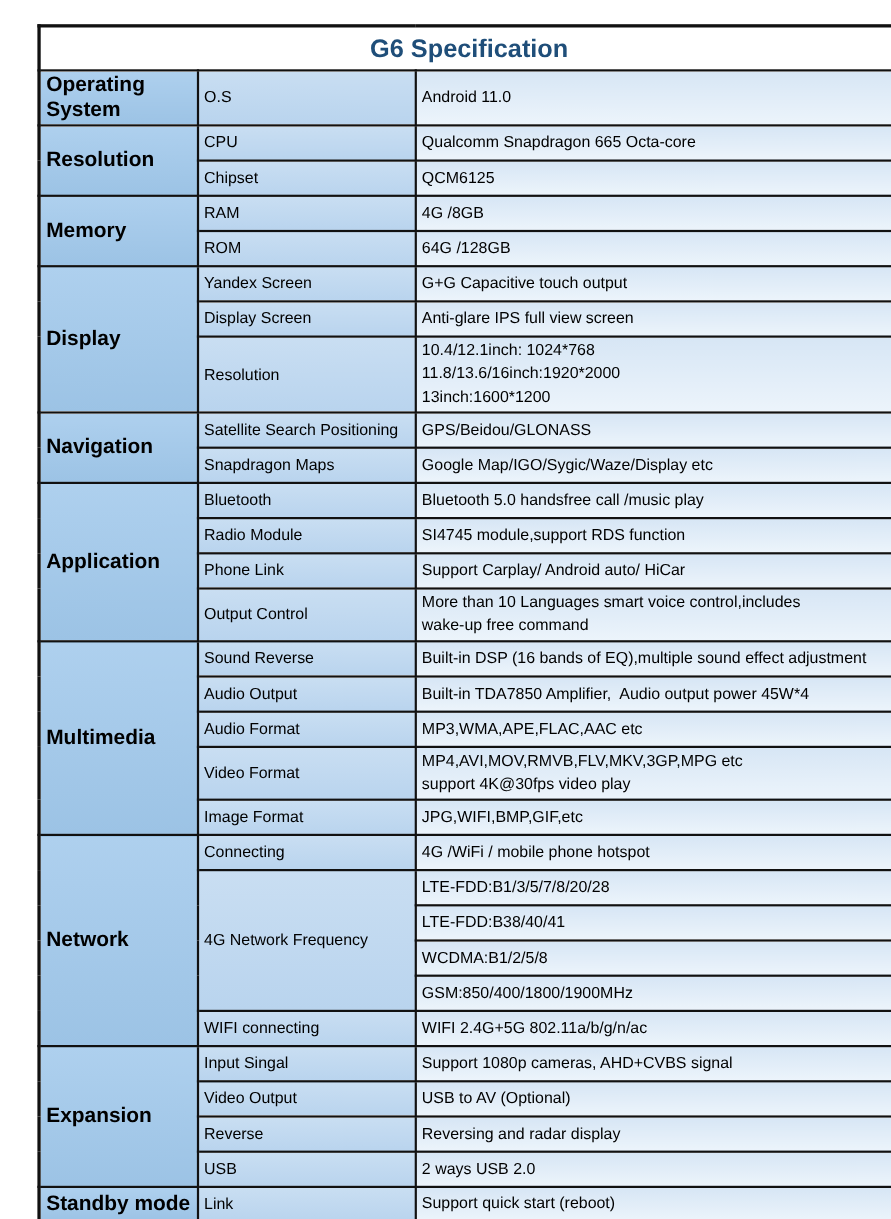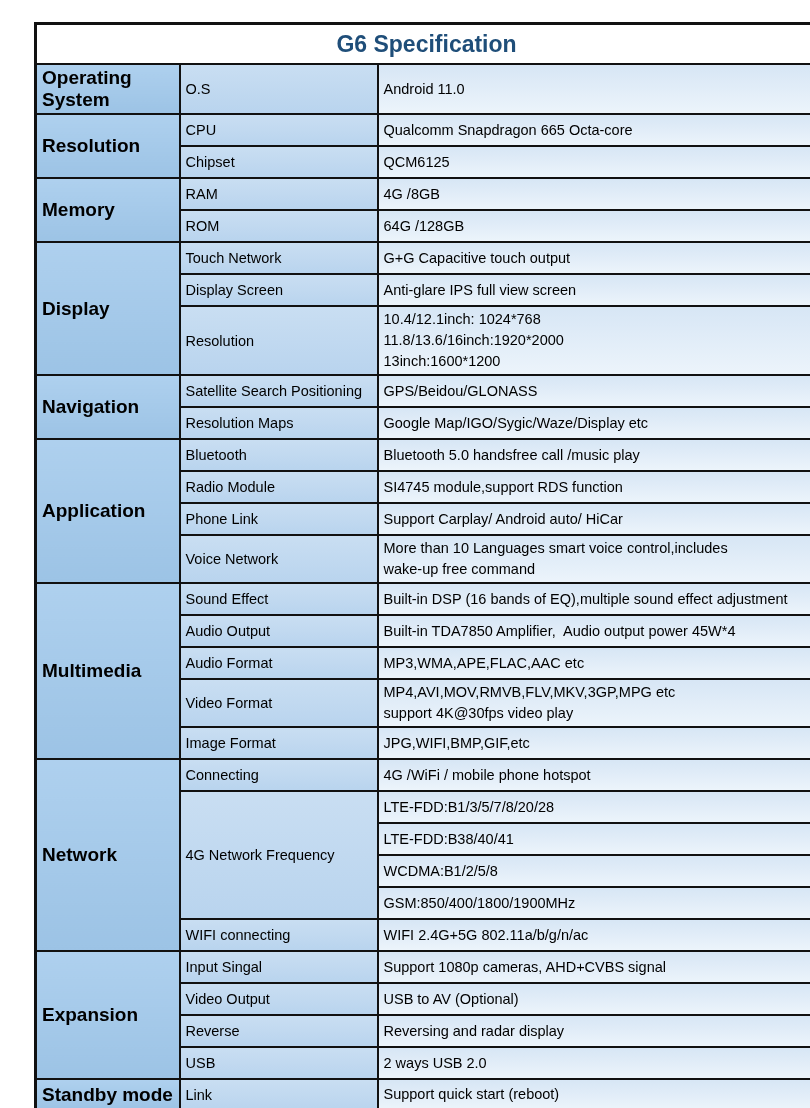--- a/index.html
+++ b/index.html
@@ -89,21 +89,21 @@
           </td>
         </tr>
         <tr class="data-row">
           <td class="lab" rowspan="1">ROM</td>
           <td class="val">
             <div class="line">64G /128GB</div>
           </td>
         </tr>
         <tr class="data-row">
           <td class="cat" rowspan="3">Display</td>
-          <td class="lab" rowspan="1">Touch Network</td>
+          <td class="lab" rowspan="1">Yandex Screen</td>
           <td class="val">
             <div class="line">G+G Capacitive touch output</div>
           </td>
         </tr>
         <tr class="data-row">
           <td class="lab" rowspan="1">Display Screen</td>
           <td class="val">
             <div class="line">Anti-glare IPS full view screen</div>
           </td>
         </tr>
@@ -116,21 +116,21 @@
           </td>
         </tr>
         <tr class="data-row">
           <td class="cat" rowspan="2">Navigation</td>
           <td class="lab" rowspan="1">Satellite Search Positioning</td>
           <td class="val">
             <div class="line">GPS/Beidou/GLONASS</div>
           </td>
         </tr>
         <tr class="data-row">
-          <td class="lab" rowspan="1">Resolution Maps</td>
+          <td class="lab" rowspan="1">Snapdragon Maps</td>
           <td class="val">
             <div class="line">Google Map/IGO/Sygic/Waze/Display etc</div>
           </td>
         </tr>
         <tr class="data-row">
           <td class="cat" rowspan="4">Application</td>
           <td class="lab" rowspan="1">Bluetooth</td>
           <td class="val">
             <div class="line">Bluetooth 5.0 handsfree call /music play</div>
           </td>
@@ -141,29 +141,29 @@
             <div class="line">SI4745 module,support RDS function</div>
           </td>
         </tr>
         <tr class="data-row">
           <td class="lab" rowspan="1">Phone Link</td>
           <td class="val">
             <div class="line">Support Carplay/ Android auto/ HiCar</div>
           </td>
         </tr>
         <tr class="data-row">
-          <td class="lab" rowspan="1">Voice Network</td>
+          <td class="lab" rowspan="1">Output Control</td>
           <td class="val">
             <div class="line">More than 10 Languages smart voice control,includes</div>
             <div class="line">wake-up free command</div>
           </td>
         </tr>
         <tr class="data-row">
           <td class="cat" rowspan="5">Multimedia</td>
-          <td class="lab" rowspan="1">Sound Effect</td>
+          <td class="lab" rowspan="1">Sound Reverse</td>
           <td class="val">
             <div class="line">Built-in DSP (16 bands of EQ),multiple sound effect adjustment</div>
           </td>
         </tr>
         <tr class="data-row">
           <td class="lab" rowspan="1">Audio Output</td>
           <td class="val">
             <div class="line">Built-in TDA7850 Amplifier,  Audio output power 45W*4</div>
           </td>
         </tr>

